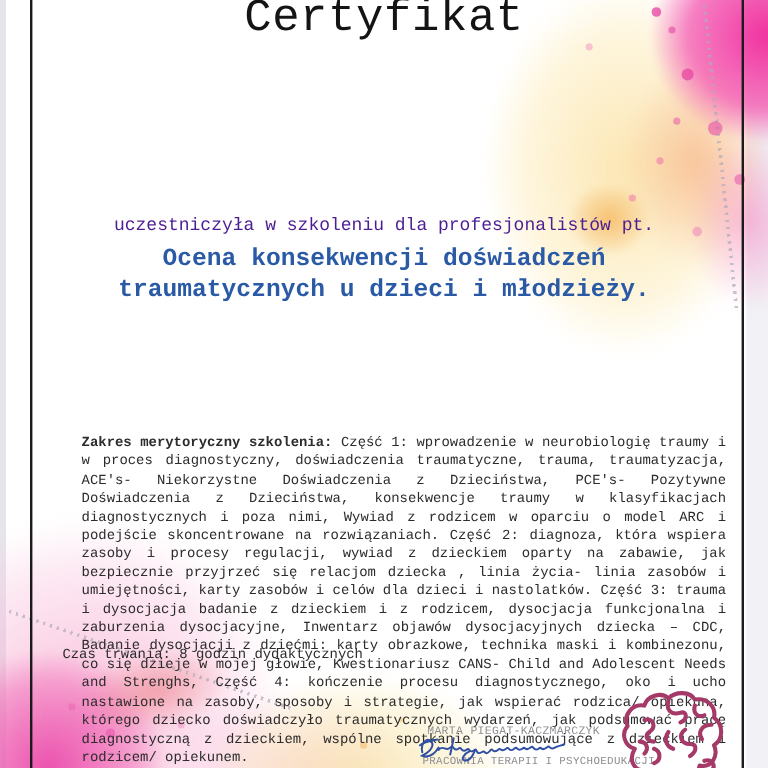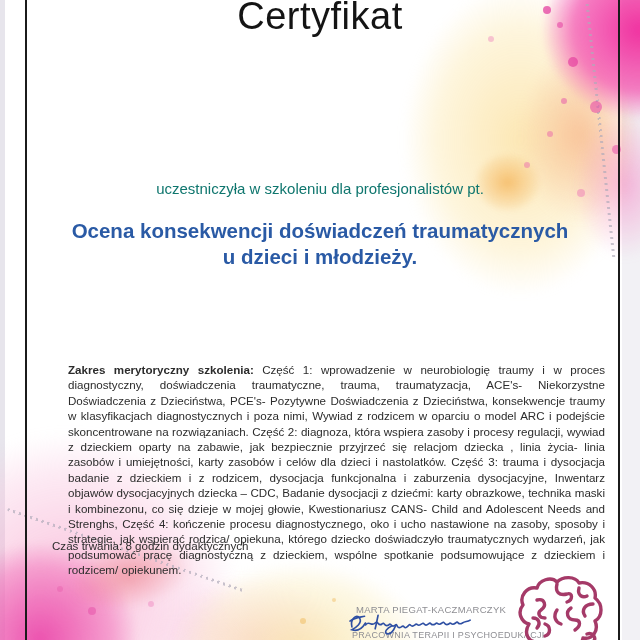--- a/index.html
+++ b/index.html
@@ -1,21 +1,21 @@
 <!DOCTYPE html>
 <html><head>
 <meta charset="utf-8">
 <style>
   html, body { margin: 0; padding: 0; }
   body {
     width: 640px; height: 640px; overflow: hidden;
     background: #ffffff;
     font-family: "Liberation Sans", sans-serif;
   }
-  .page { position: relative; width: 640px; height: 640px; overflow: hidden; background:#fff; }
+  .page { position: relative; width: 640px; height: 640px; overflow: hidden; background:#fff;font-family:Liberation Mono, monospace; }
 
   
   .edge-left  { position:absolute; left:0; top:0; width:5px; height:640px; background:#e7e5ec; z-index:1; }
   .edge-right { position:absolute; left:622px; top:0; width:18px; height:640px; background:#f2f1f5; z-index:1; }
 
   
   .wc { position:absolute; border-radius:50%; z-index:2; }
   #wc-y-tr  { left:370px; top:-60px; width:300px; height:400px; filter:blur(5px);
     background:radial-gradient(closest-side, rgba(250,212,120,0.55), rgba(252,230,165,0.38) 55%, rgba(255,250,230,0) 78%); }
   #wc-o-tr  { left:500px; top:20px; width:160px; height:230px; filter:blur(6px);
@@ -45,24 +45,24 @@
 
   
   .border-v { position:absolute; top:0; width:2px; height:640px; background:#1b1b1b; z-index:4; }
   #border-left  { left:25px; }
   #border-right { left:618px; }
 
   
   .txt { position:absolute; left:0; width:100%; text-align:center; z-index:5; }
   .title { top:-3px; font-size:38px; line-height:1; color:#141414; letter-spacing:0.5px; }
   .name  { top:110px; font-size:41px; line-height:1; color:#161616; }
-  .intro { top:181px; font-size:15px; line-height:1; color:#0f766e; }
+  .intro { top:181px; font-size:15px; line-height:1; color:#4c1d95; }
   .course { color:#2a5aa5; font-weight:bold; font-size:20.5px; line-height:26px; }
   .course .inner { display:inline-block; max-width:505px; }
-  #course-main { top:218px; }
+  #course-main { top:204px; }
   #course-sub  { top:271px; }
   .body-par { position:absolute; left:52px; top:346px; width:537px; z-index:5; margin:16px;
     font-size:11.6px; line-height:15.4px; color:#2c2c2c; text-align:justify; }
   .duration { position:absolute; left:52px; top:539px; z-index:5; font-size:11.6px; color:#2c2c2c; }
   .footer-name { position:absolute; left:356px; top:604px; z-index:5;
     font-size:9.5px; letter-spacing:0.3px; color:#8e8e93; }
   .footer-org  { position:absolute; left:352px; top:630px; z-index:5;
     font-size:9px; letter-spacing:0.3px; color:#8e8e93; white-space:nowrap; }
   #signature-svg { position:absolute; left:349px; top:611px; width:126px; height:24px; z-index:6; }
   #brain-svg { position:absolute; left:509px; top:574px; width:96px; height:88px; z-index:6; }

